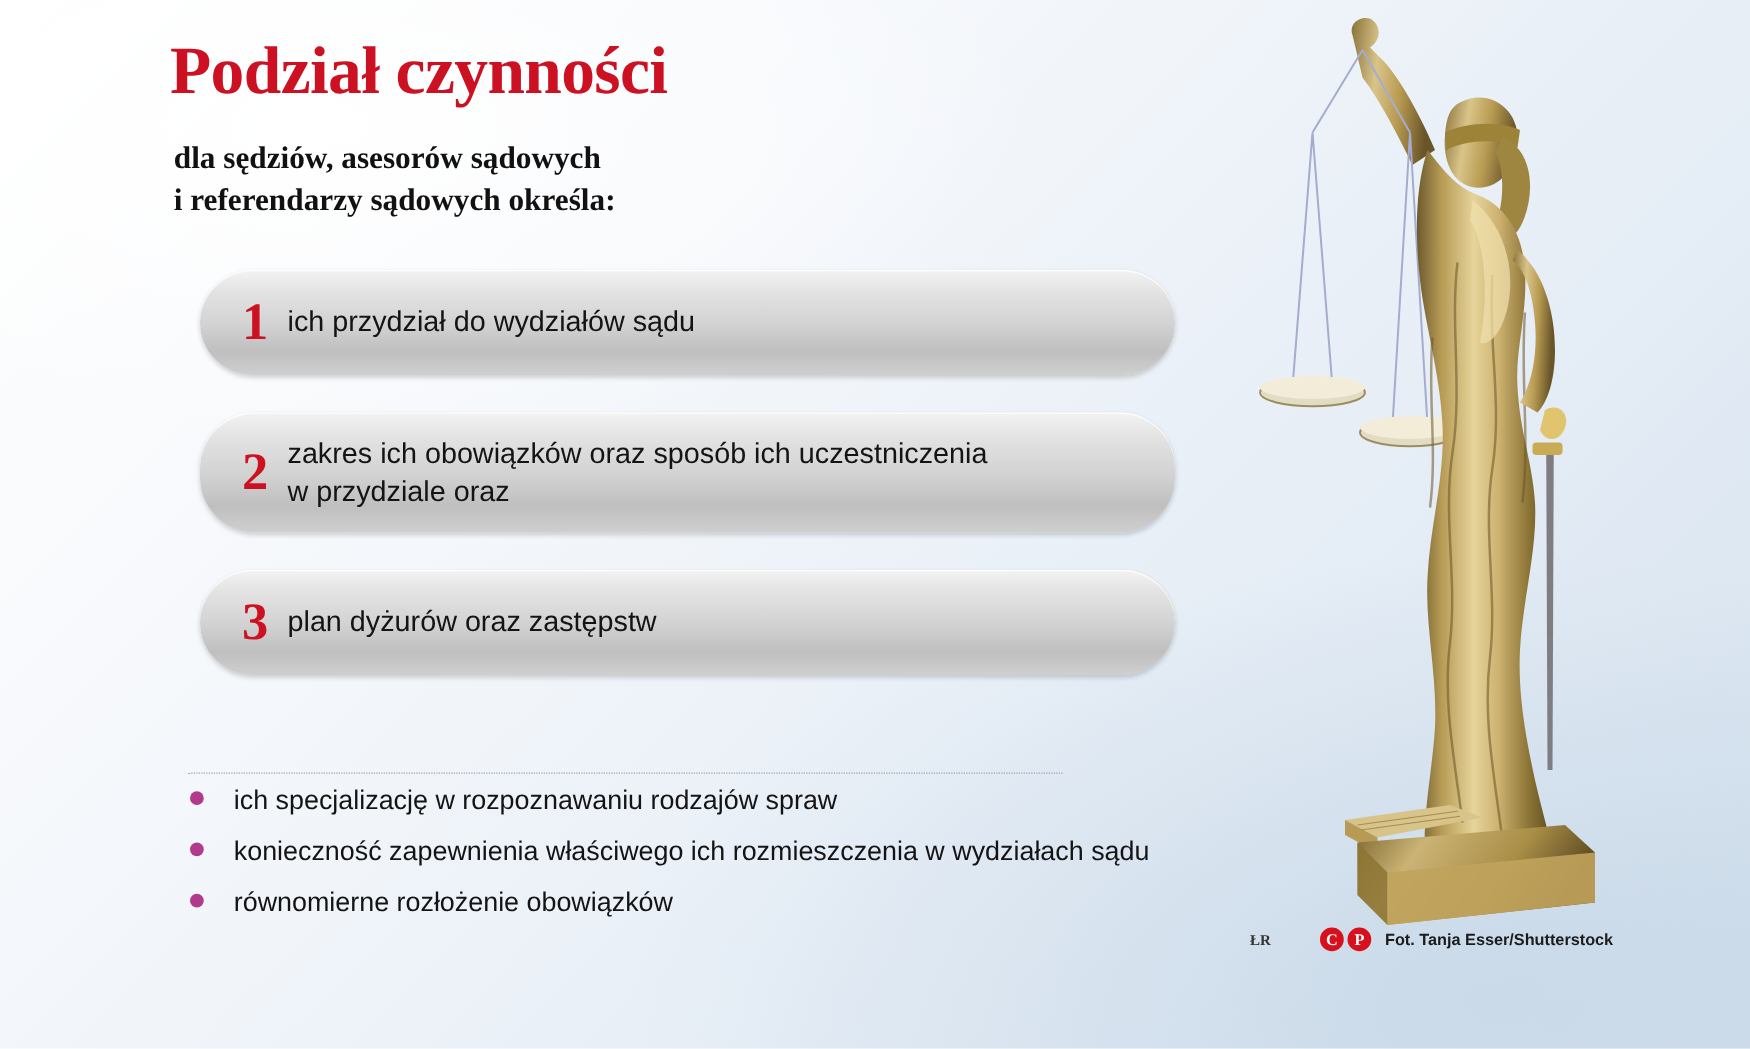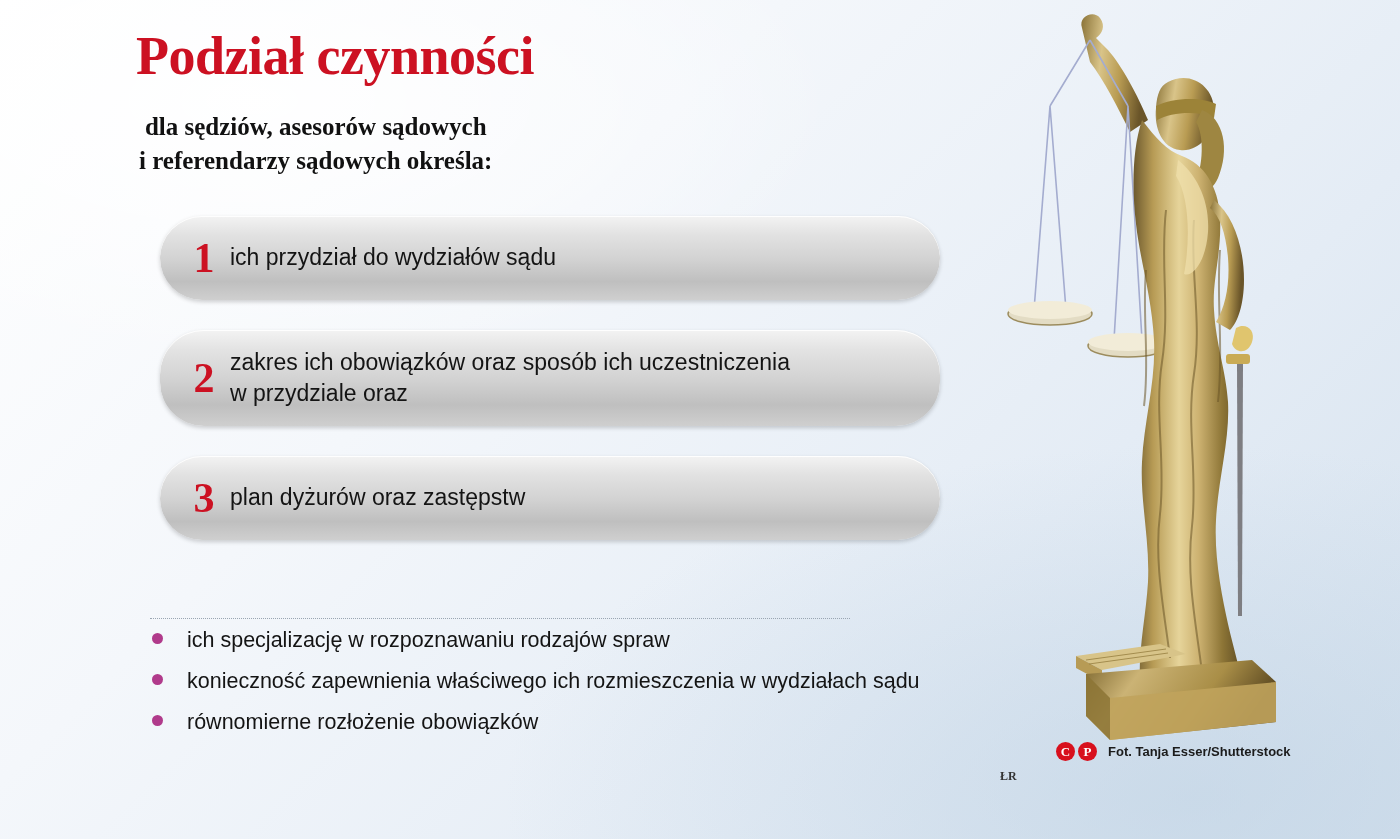--- a/index.html
+++ b/index.html
@@ -44,21 +44,21 @@
   .subtitle {
     position: absolute;
     left: 139px;
     top: 110px;
     font-family: "Liberation Serif", serif;
     font-weight: bold;
     font-size: 25px;
     line-height: 1.35;
     color: #111111;
   }
-  .subtitle div { white-space: nowrap; text-align: center; }
+  .subtitle div { white-space: nowrap; }
 
   
   .bars {
     position: absolute;
     left: 160px;
     top: 216px;
     width: 790px;
   }
   .bar {
     position: relative;
@@ -166,21 +166,20 @@
 
   
   .credit-left {
     position: absolute;
     left: 1000px;
     top: 745px;
     font-family: "Liberation Serif", serif;
     font-weight: bold;
     font-size: 12px;
     color: #333;
-    margin-top: 24px;
   }
   .logo-cp {
     position: absolute;
     left: 1056px;
     top: 742px;
     display: flex;
     gap: 3px;
   }
   .logo-cp span {
     display: inline-block;

